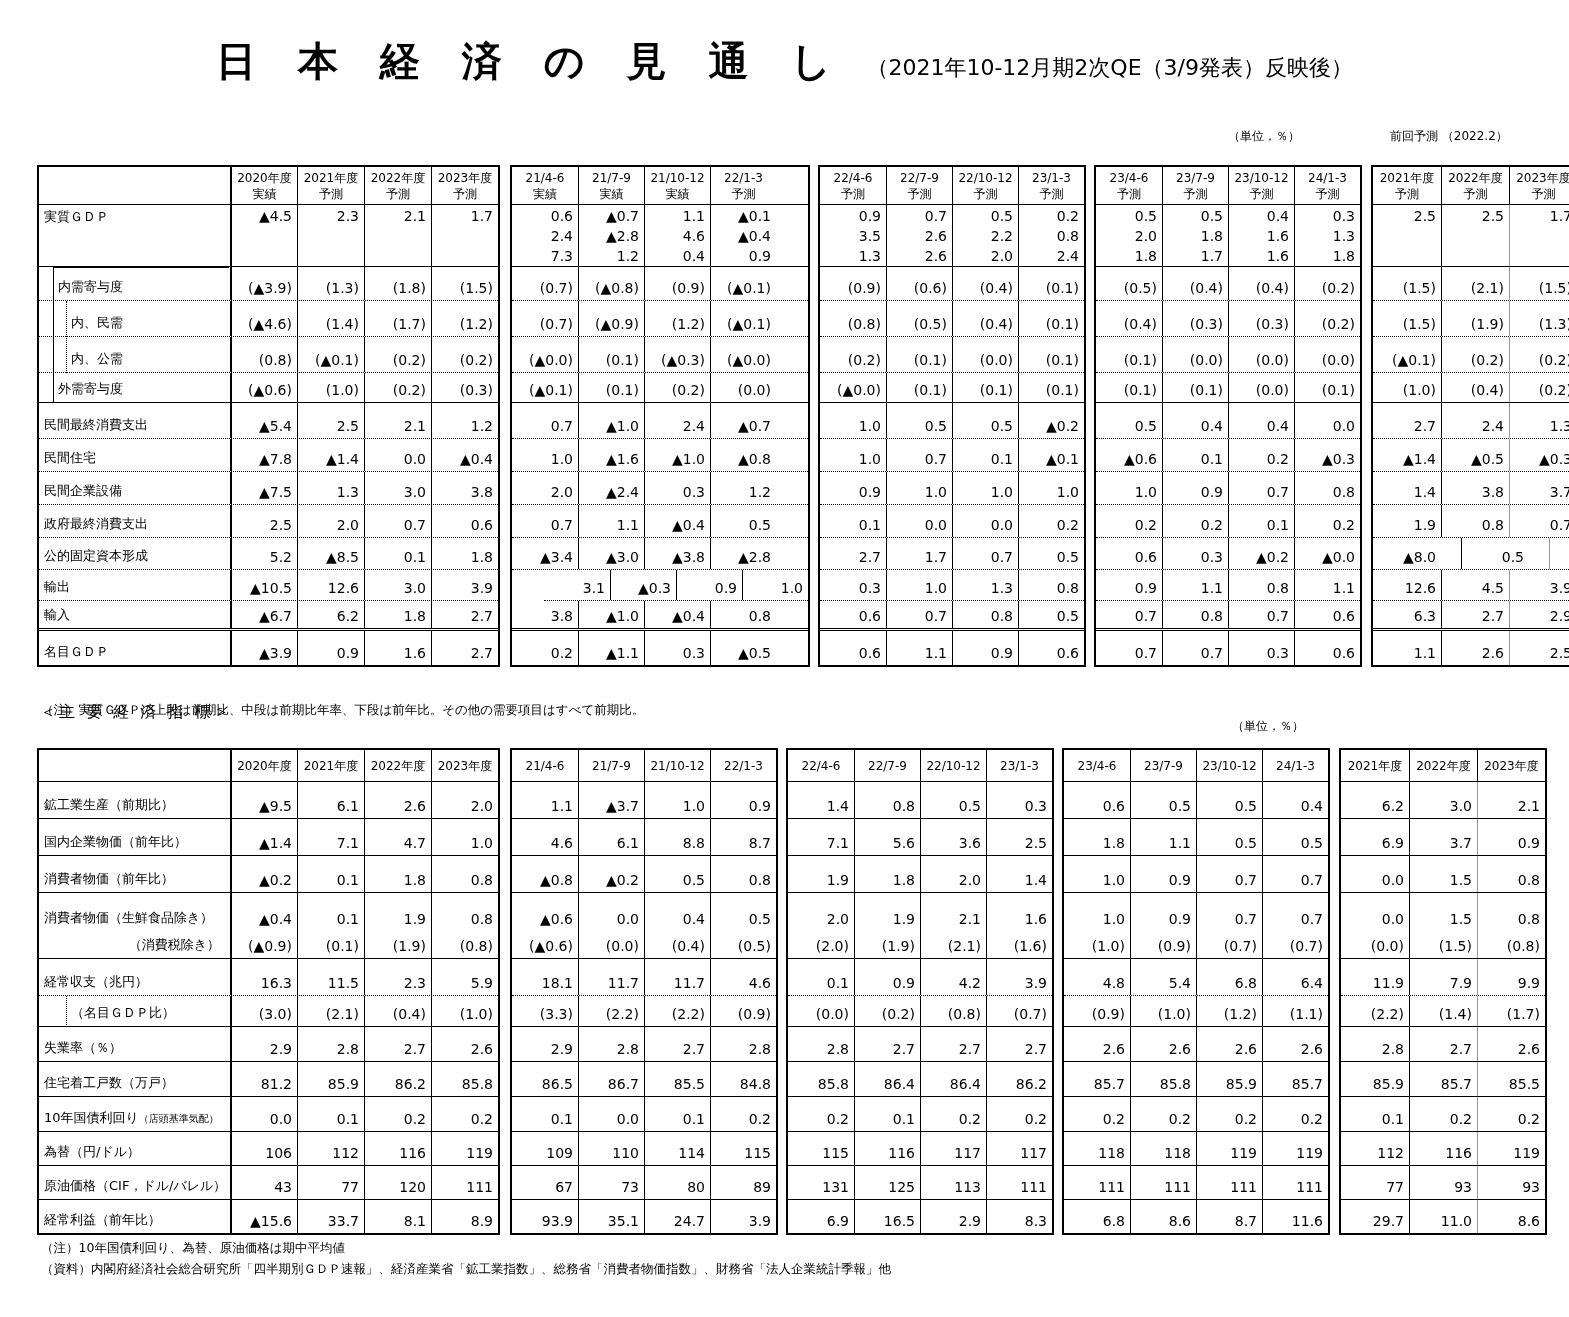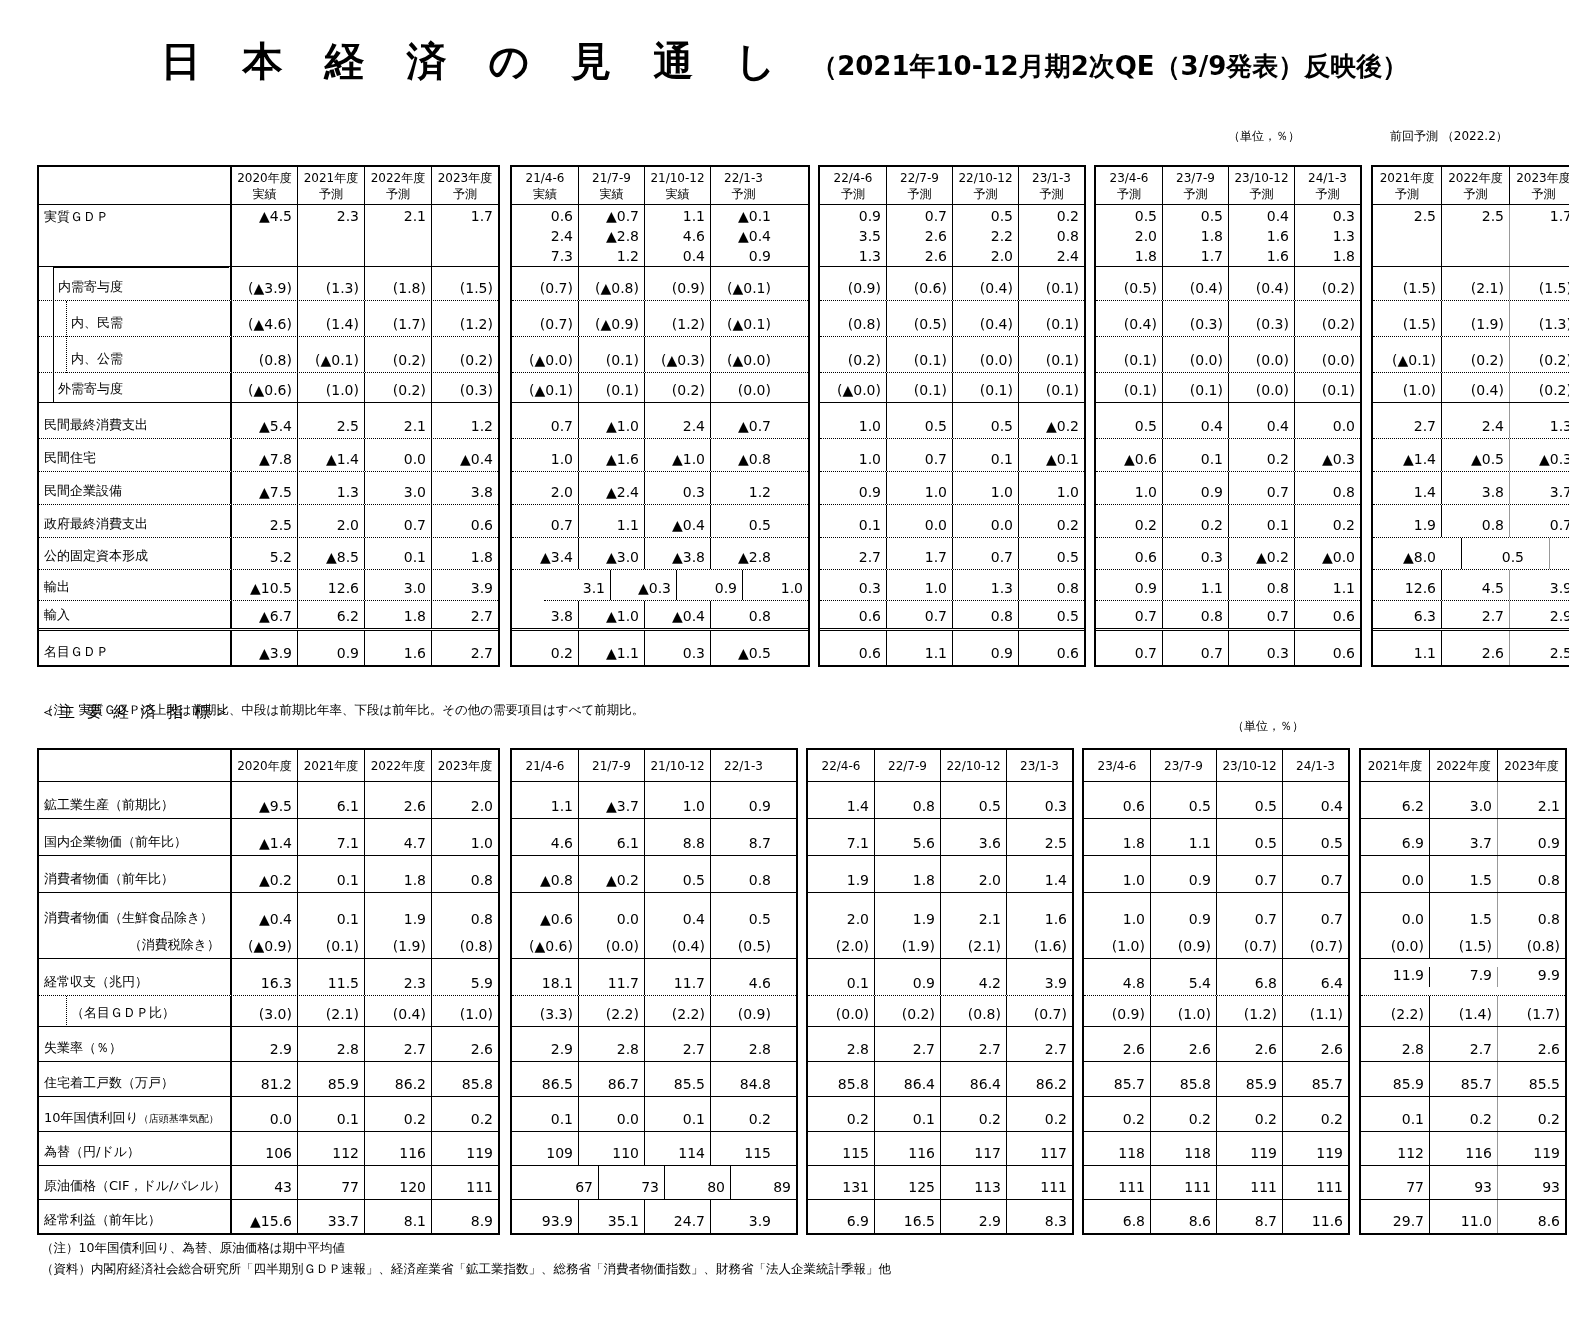--- a/index.html
+++ b/index.html
@@ -1,21 +1,21 @@
 <!DOCTYPE html>
 <html><head>
 <meta charset="utf-8">
 <style>
   html,body{margin:0;padding:0;}
   body{width:1569px;height:1317px;background:#fff;position:relative;color:#000;
        font-family:"DejaVu Sans",sans-serif;}
   .abs{position:absolute;}
   #title-wrap{top:34px;left:0;width:100%;text-align:center;white-space:nowrap;}
   .title-main{font-size:40px;letter-spacing:14px;font-weight:600;}
-  .title-suffix{font-size:26px;font-weight:700;margin-left:16px;}
+  .title-suffix{font-size:22px;font-weight:400;margin-left:16px;}
   .small-label{font-size:12px;}
   .note{font-size:12.5px;white-space:nowrap;}
   #section2-title{font-size:16px;letter-spacing:3px;font-weight:500;}
 
   .tbl{display:flex;align-items:flex-start;}
   .tblock{border:2px solid #000;position:relative;background:#fff;box-sizing:content-box;}
   .trow{display:flex;box-sizing:border-box;align-items:stretch;}
   .thead{border-bottom:1px solid #000;}
   .sep-dotted{border-bottom:1px dotted #000;}
   .sep-solid{border-bottom:1px solid #000;}
@@ -867,21 +867,21 @@
         <div class="dcell num bl1">0.0</div>
         <div class="dcell num bl1">0.1</div>
         <div class="dcell num bl1">0.2</div>
       </div>
       <div class="trow sep-solid" style="height: 34px;">
         <div class="dcell num">109</div>
         <div class="dcell num bl1">110</div>
         <div class="dcell num bl1">114</div>
         <div class="dcell num bl1">115</div>
       </div>
-      <div class="trow sep-solid" style="height: 34px; padding-left: 20px;">
+      <div class="trow sep-solid" style="height: 34px;">
         <div class="dcell num">67</div>
         <div class="dcell num bl1">73</div>
         <div class="dcell num bl1">80</div>
         <div class="dcell num bl1">89</div>
       </div>
       <div class="trow sep-none" style="height: 33px;">
         <div class="dcell num">93.9</div>
         <div class="dcell num bl1">35.1</div>
         <div class="dcell num bl1">24.7</div>
         <div class="dcell num bl1">3.9</div>
@@ -1105,21 +1105,21 @@
       <div class="trow sep-none" style="height: 38px;">
         <div class="dcell num">0.0</div>
         <div class="dcell num bl1">1.5</div>
         <div class="dcell num blgray">0.8</div>
       </div>
       <div class="trow sep-solid" style="height: 28px;">
         <div class="dcell num">(0.0)</div>
         <div class="dcell num bl1">(1.5)</div>
         <div class="dcell num blgray">(0.8)</div>
       </div>
-      <div class="trow sep-dotted" style="height: 37px; align-items: center;">
+      <div class="trow sep-dotted" style="height: 37px;">
         <div class="dcell num">11.9</div>
         <div class="dcell num bl1">7.9</div>
         <div class="dcell num blgray">9.9</div>
       </div>
       <div class="trow sep-solid" style="height: 31px;">
         <div class="dcell num">(2.2)</div>
         <div class="dcell num bl1">(1.4)</div>
         <div class="dcell num blgray">(1.7)</div>
       </div>
       <div class="trow sep-solid" style="height: 35px;">

